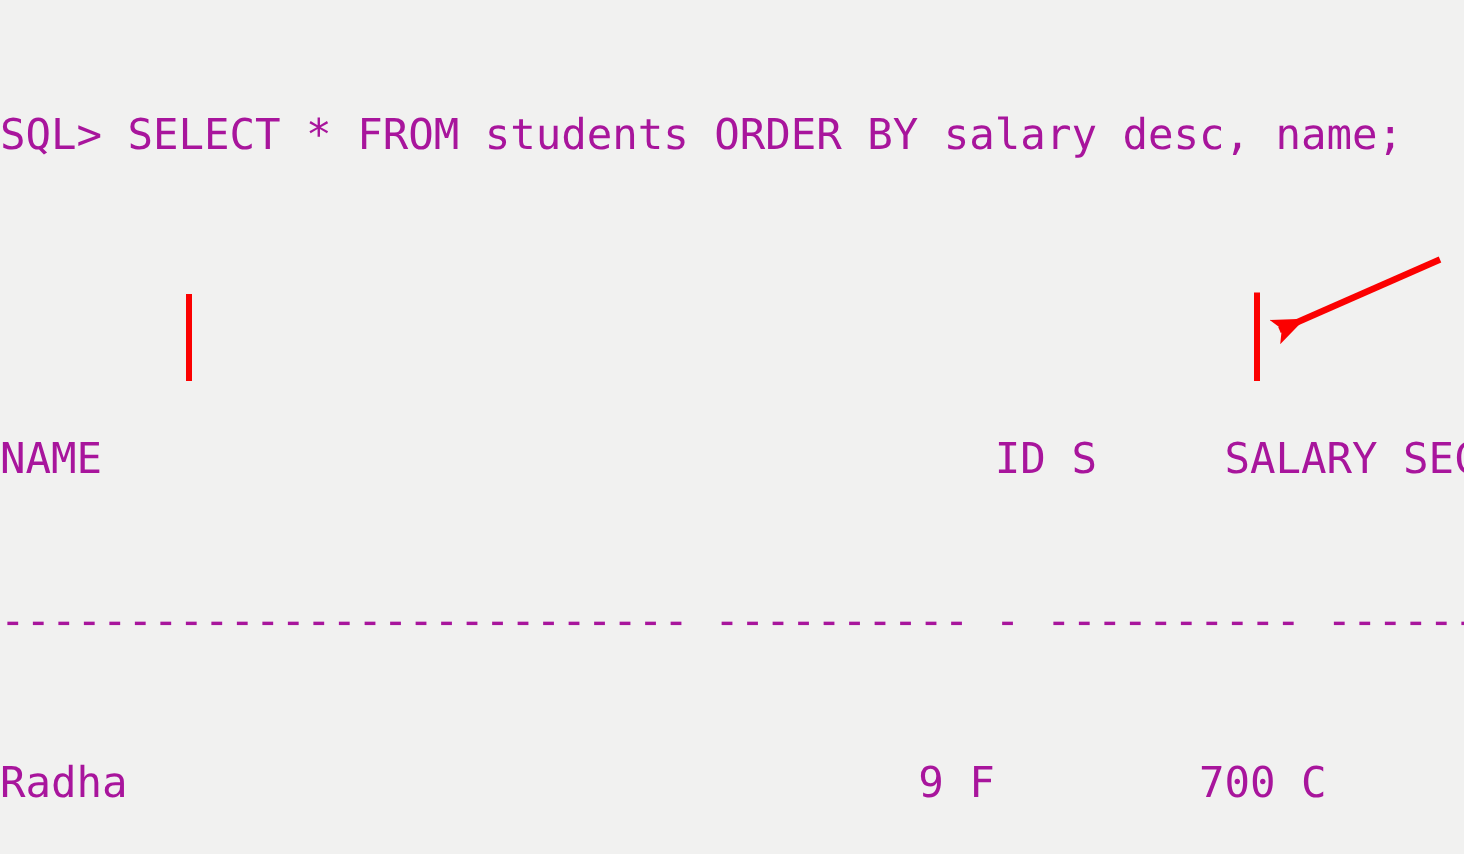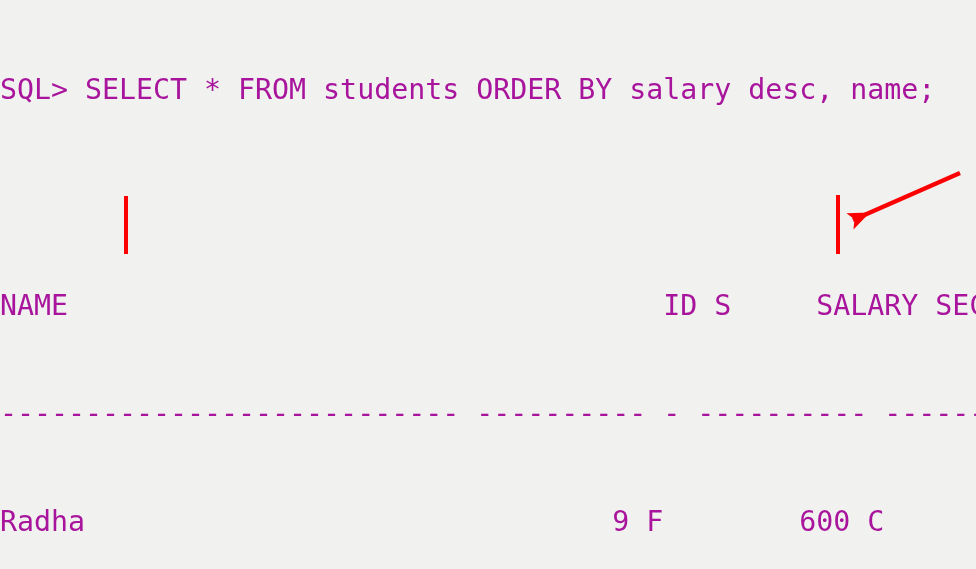--- a/index.html
+++ b/index.html
@@ -74,21 +74,21 @@
 </head>
 <body>
 
 <div id="terminal">
 
   <div class="console">
     <span class="line">SQL&gt; SELECT * FROM students ORDER BY salary desc, name;</span>
     <span class="line blank"></span>
     <span class="line">NAME                                   ID S     SALARY SECTIO</span>
     <span class="line">--------------------------- ---------- - ---------- ------</span>
-    <span class="line">Radha                               9 F        600 C</span>
+    <span class="line">Radha                               9 F        700 C</span>
     
     
     
     
     
     
     
     
     
     

